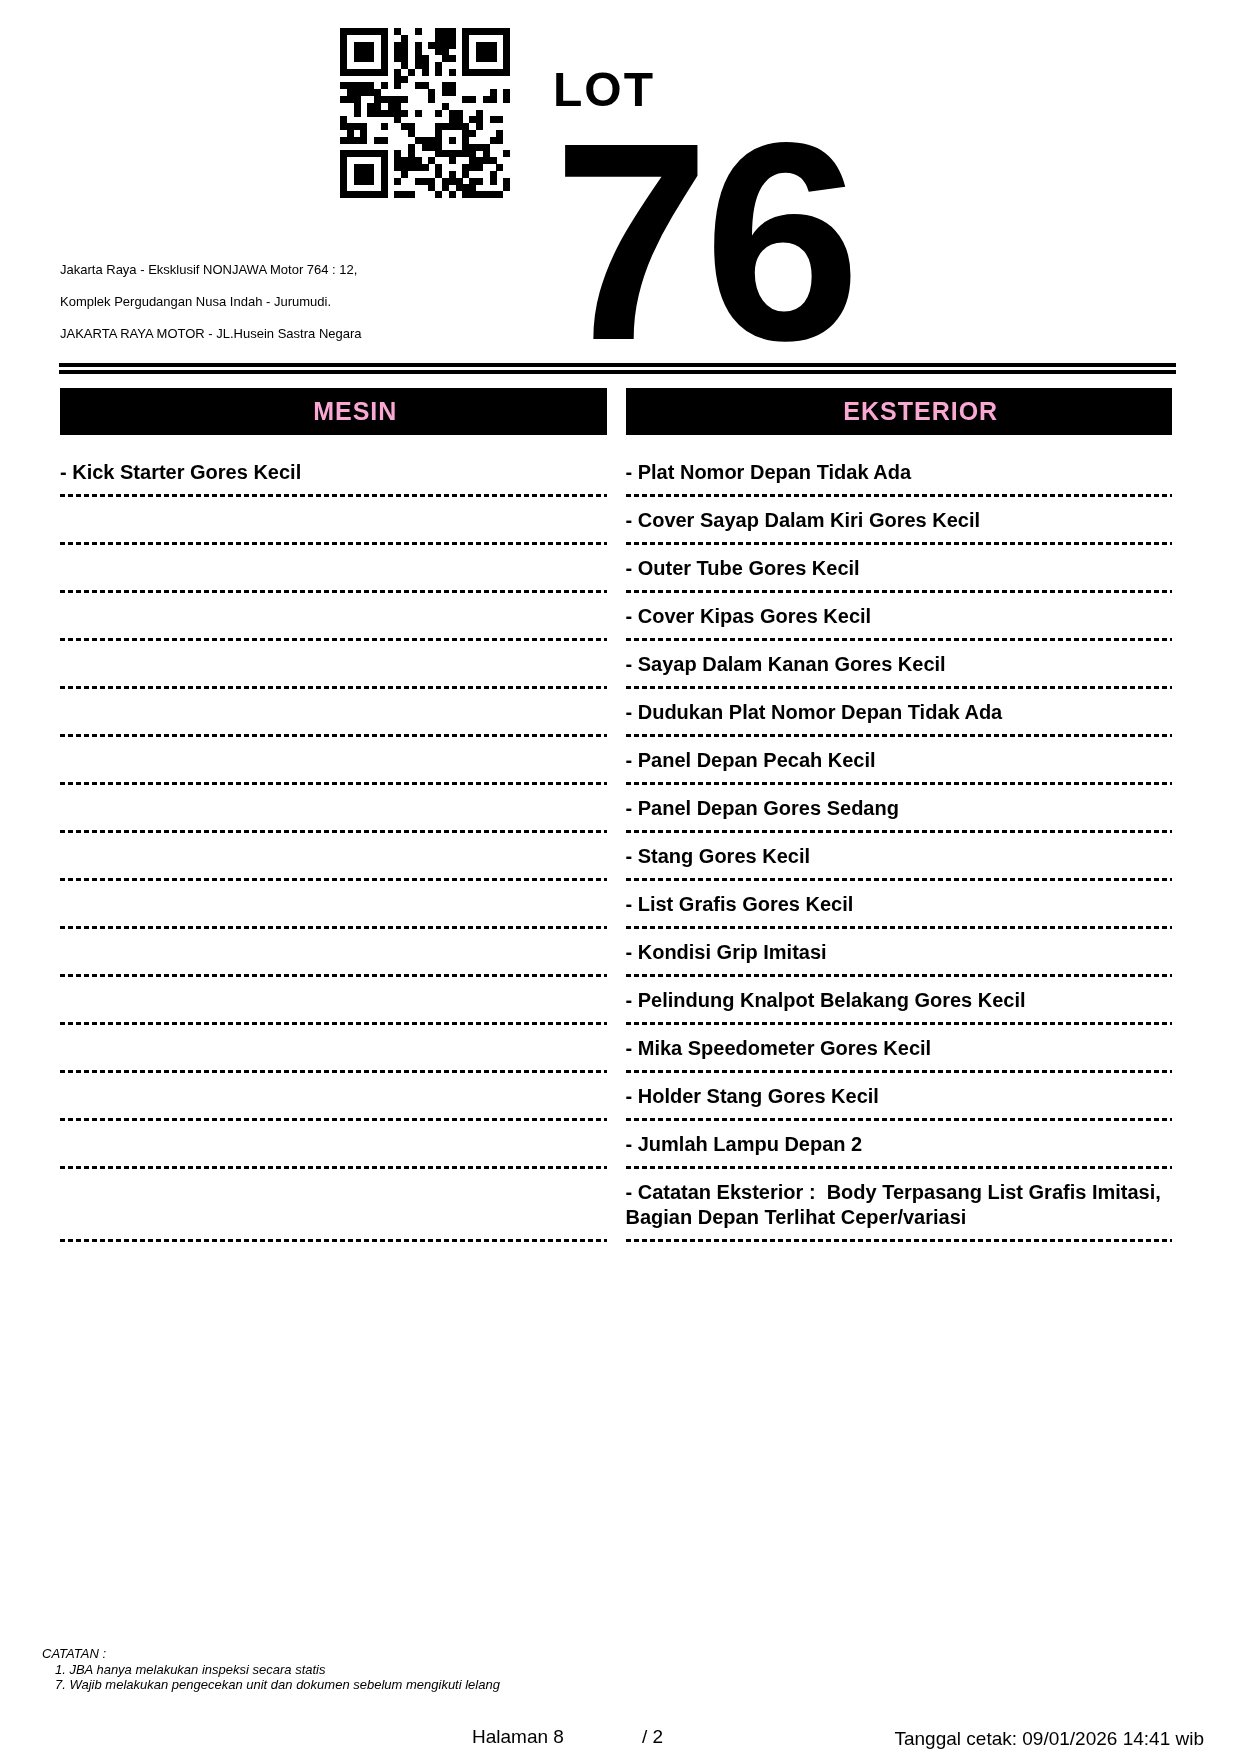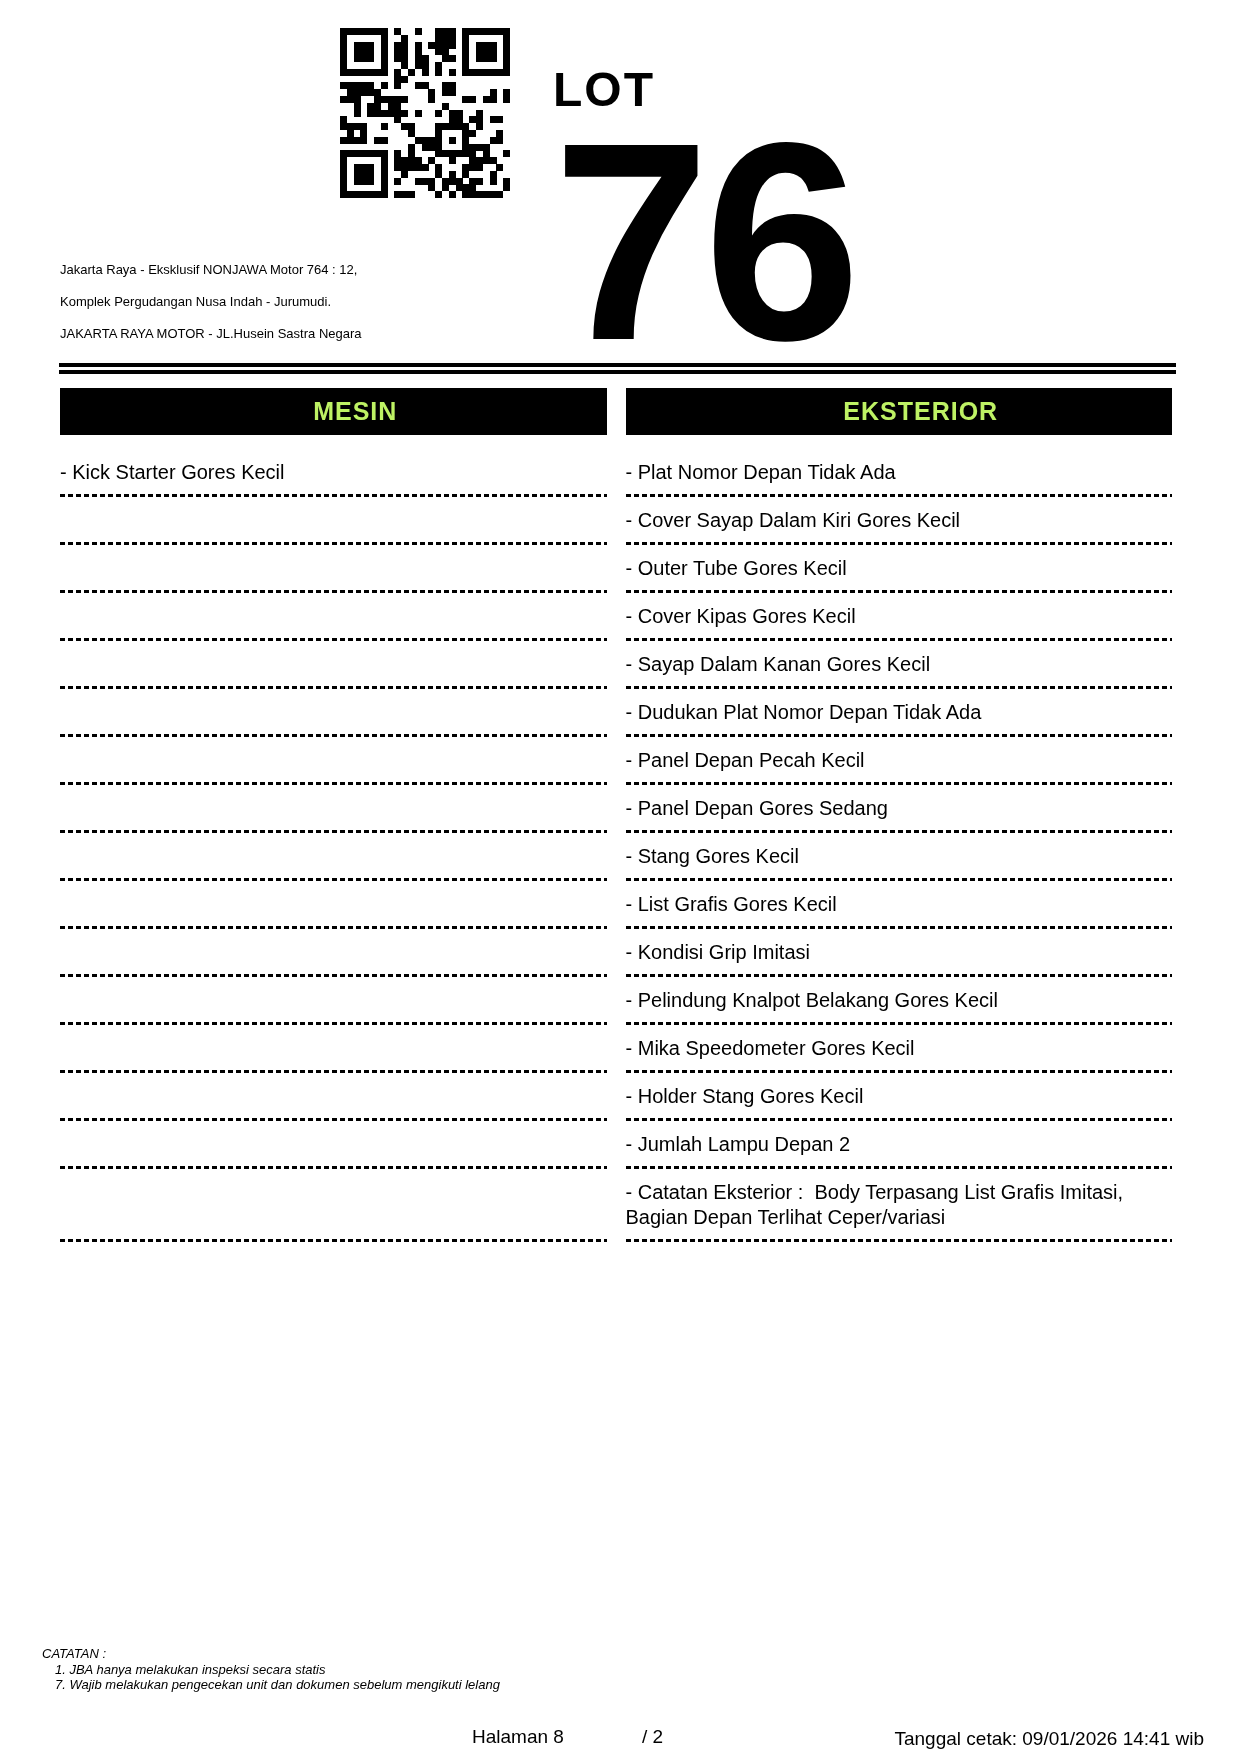--- a/index.html
+++ b/index.html
@@ -40,27 +40,28 @@
   }
 
   
   .content {
     position: absolute; left: 60px; top: 388px; width: 1112px;
   }
   .bars {
     display: grid; grid-template-columns: 1fr 1fr; column-gap: 19px;
   }
   .bar {
-    background: #000; color: #bef264; height: 47px;
+    background: #000; color: #f9a8d4; height: 47px;
     display: flex; align-items: center; justify-content: center;
     font-size: 25px; font-weight: bold; letter-spacing: 1px; padding-left: 44px;
   }
   .rows {
     display: grid; grid-template-columns: 1fr 1fr; column-gap: 19px;
     margin-top: 14px;
+    font-weight: bold;
   }
   .cell {
     min-height: 46px;
     padding: 11px 2px 12px 0;
     font-size: 20px; line-height: 25px;
     background: repeating-linear-gradient(90deg, #000 0 5px, transparent 5px 8px)
                 left bottom / 100% 3px no-repeat;
     white-space: pre-wrap;
   }
 

